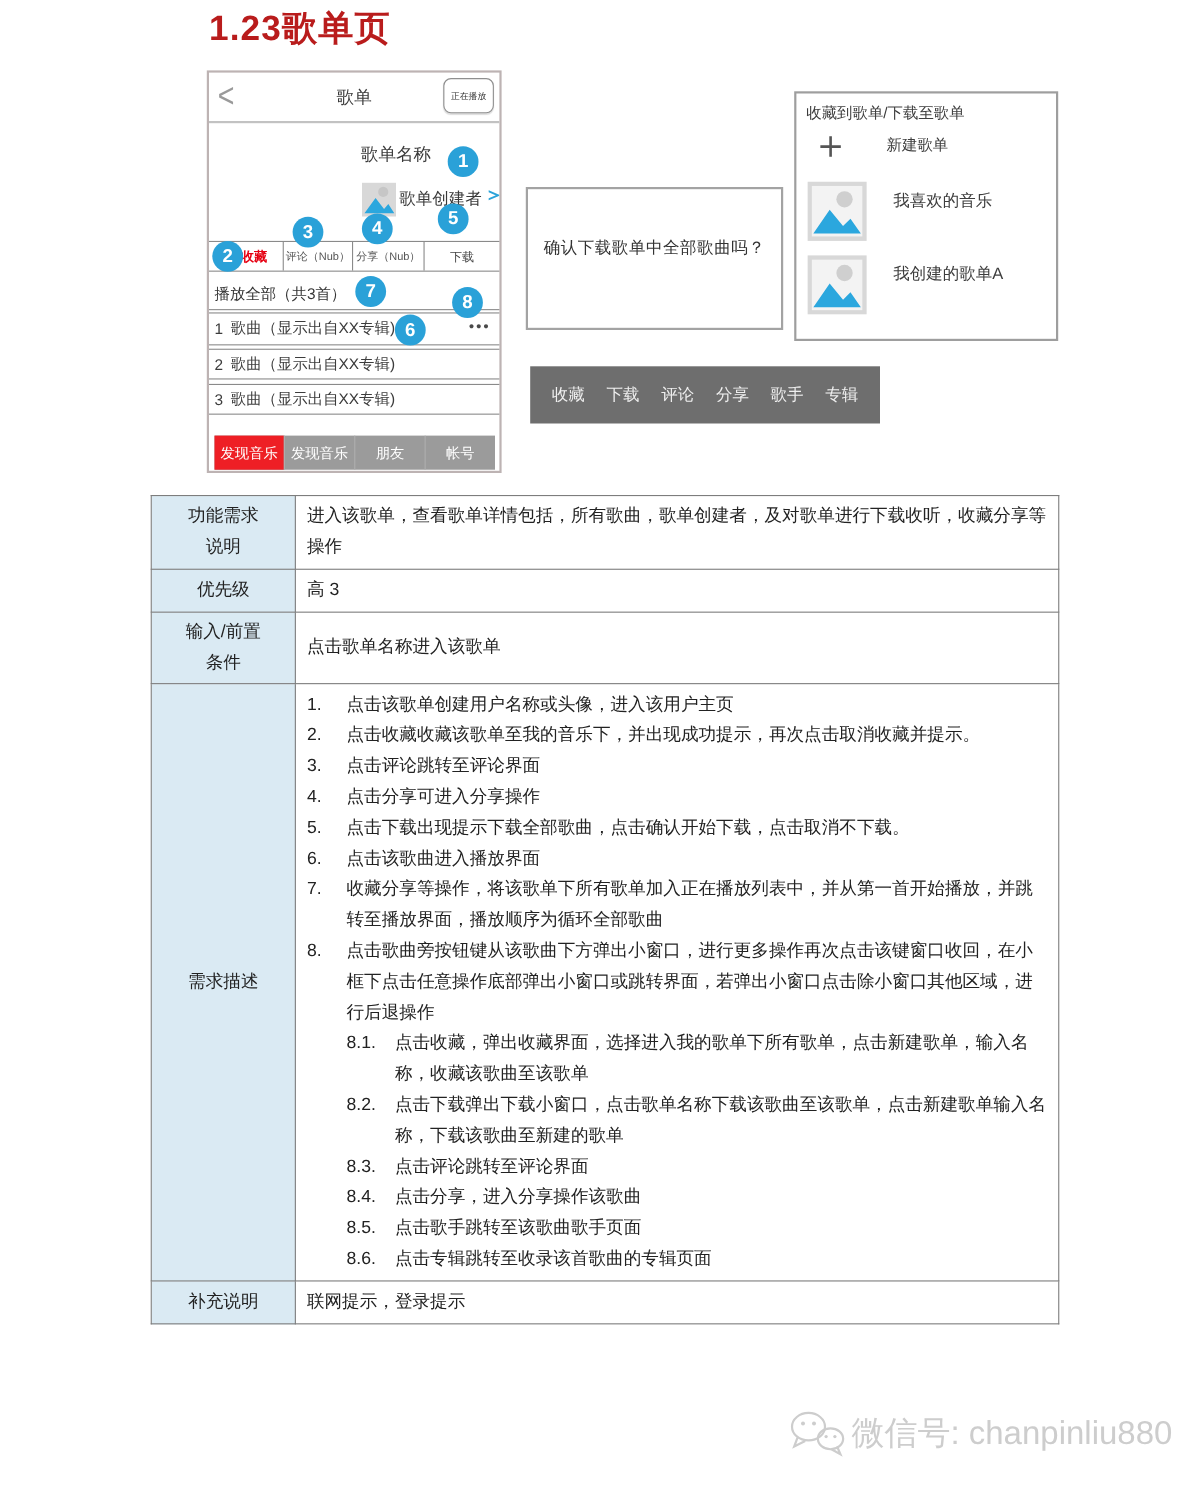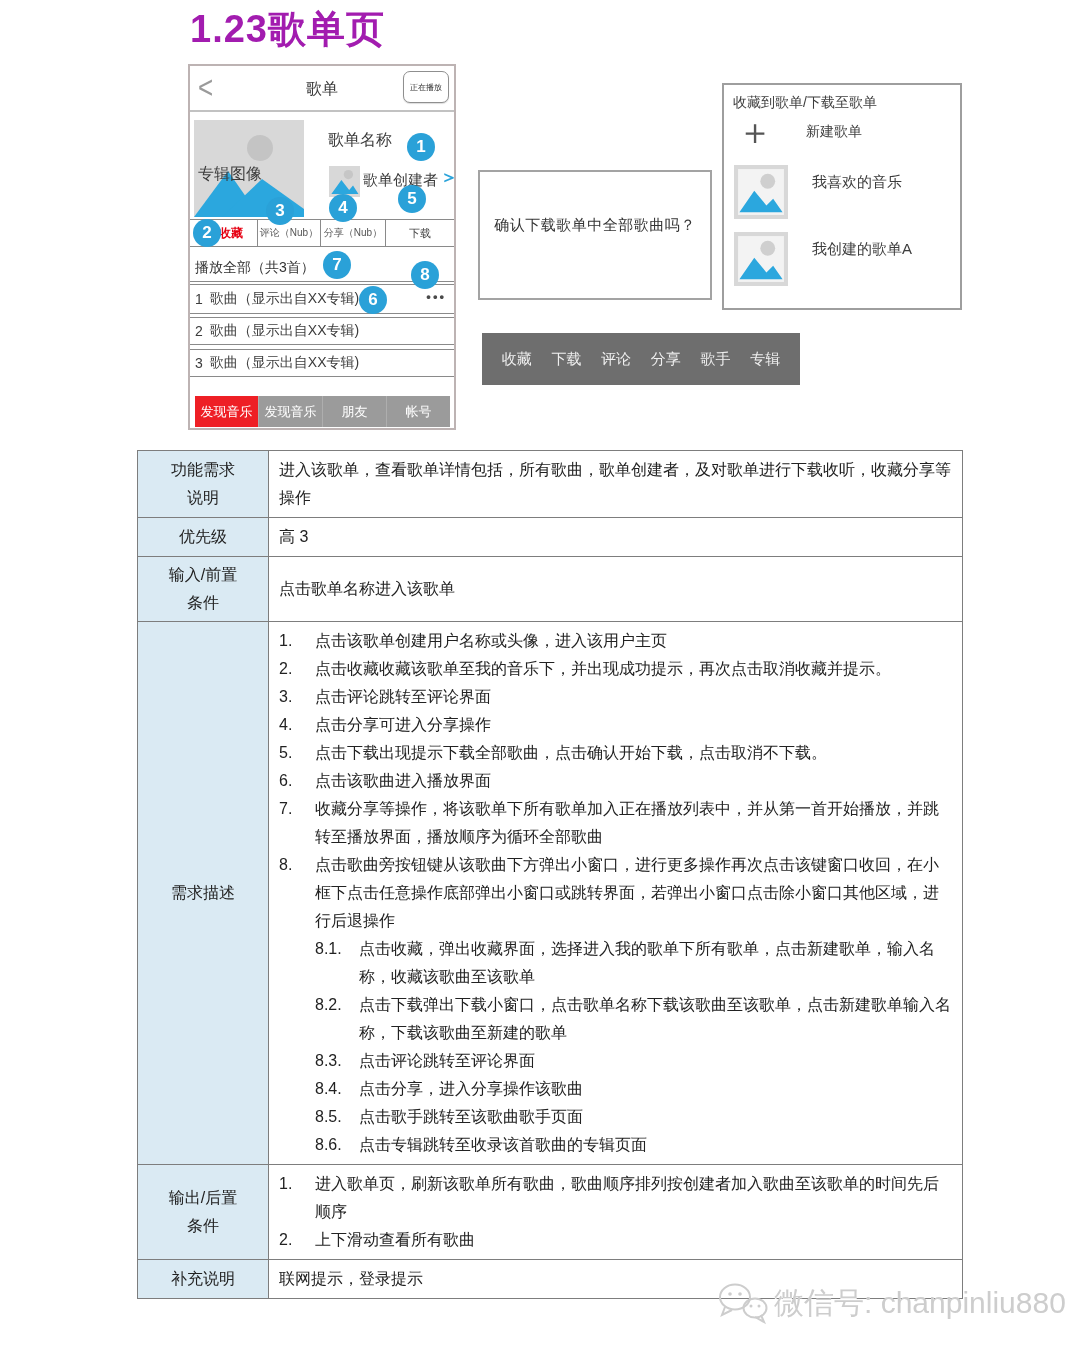--- a/index.html
+++ b/index.html
@@ -1,21 +1,21 @@
 <!DOCTYPE html>
 <html><head>
 <meta charset="utf-8">
 <style>
   html,body{margin:0;padding:0;background:#ffffff;}
   body{width:1080px;height:1358px;position:relative;overflow:hidden;
        font-family:"Liberation Sans",sans-serif;color:#222;}
 
   
   .top-section{position:absolute;left:0;top:0;width:1080px;height:450px;}
-  .page-title{position:absolute;left:190px;top:4px;font-size:38px;font-weight:900;color:#a21caf;letter-spacing:1px;}
+  .page-title{position:absolute;left:190px;top:4px;font-size:32px;font-weight:900;color:#b91c1c;letter-spacing:1px;}
 
   
   .phone{position:absolute;left:188px;top:64px;width:268px;height:366px;background:#fff;border:2px solid #bdb3b3;box-sizing:border-box;}
   .ph-header{position:absolute;left:0;right:0;top:0;height:44px;border-bottom:2px solid #c2c2c2;}
   .ph-back{position:absolute;left:8px;top:6px;font-size:26px;color:#9a9a9a;font-weight:400;transform:scaleY(1.2);}
   .ph-title{position:absolute;left:0;right:0;top:13px;text-align:center;font-size:16px;color:#3a3a3a;}
   .ph-nowplaying{position:absolute;right:5px;top:5px;width:44px;height:30px;border:1px solid #8f8f8f;border-radius:7px;background:#fff;
                  font-size:8px;color:#333;display:flex;align-items:center;justify-content:center;box-shadow:0 1px 1px #ddd;}
   .album-box{position:absolute;left:4px;top:54px;width:110px;height:97px;background:#d8d8d8;overflow:hidden;}
   .album-head{position:absolute;left:53px;top:15px;width:26px;height:26px;border-radius:50%;background:#c4c4c4;}
@@ -88,28 +88,20 @@
 
   <div class="page-title">1.23歌单页</div>
 
   <div class="phone">
     <div class="ph-header">
       <span class="ph-back">&lt;</span>
       <div class="ph-title">歌单</div>
       <div class="ph-nowplaying">正在播放</div>
     </div>
 
-    <div class="album-box">
-      <div class="album-head"></div>
-      <svg class="album-mtn" viewBox="0 0 110 54" preserveAspectRatio="none">
-        <polygon points="0,54 34,8 66,54" fill="#2ba7de"></polygon>
-        <polygon points="28,54 68,16 110,46 110,54" fill="#2ba7de"></polygon>
-      </svg>
-      <span class="album-text">专辑图像</span>
-    </div>
 
     <div class="pl-name">歌单名称</div>
     <svg class="creator-icon" viewBox="0 0 40 40">
       <rect width="40" height="40" fill="#d8d8d8"></rect>
       <circle cx="25" cy="11" r="6" fill="#c6c6c6"></circle>
       <polygon points="3,36 16,18 26,31 31,25 38,36" fill="#2ba7de"></polygon>
     </svg>
     <div class="creator-label">歌单创建者</div>
     <div class="creator-chevron">＞</div>
 
@@ -268,36 +260,20 @@
             <span class="num">8.4.</span>
             <span class="txt">点击分享，进入分享操作该歌曲</span>
           </div>
       <div class="li sub">
             <span class="num">8.5.</span>
             <span class="txt">点击歌手跳转至该歌曲歌手页面</span>
           </div>
       <div class="li sub">
             <span class="num">8.6.</span>
             <span class="txt">点击专辑跳转至收录该首歌曲的专辑页面</span>
-          </div>
-    </td>
-  </tr>
-  <tr>
-    <th>
-      <div>输出/后置</div>
-      <div>条件</div>
-    </th>
-    <td>
-      <div class="li">
-            <span class="num">1.</span>
-            <span class="txt">进入歌单页，刷新该歌单所有歌曲，歌曲顺序排列按创建者加入歌曲至该歌单的时间先后顺序</span>
-          </div>
-      <div class="li">
-            <span class="num">2.</span>
-            <span class="txt">上下滑动查看所有歌曲</span>
           </div>
     </td>
   </tr>
   <tr>
     <th>
       <div>补充说明</div>
     </th>
     <td>联网提示，登录提示</td>
   </tr>
 </tbody>

